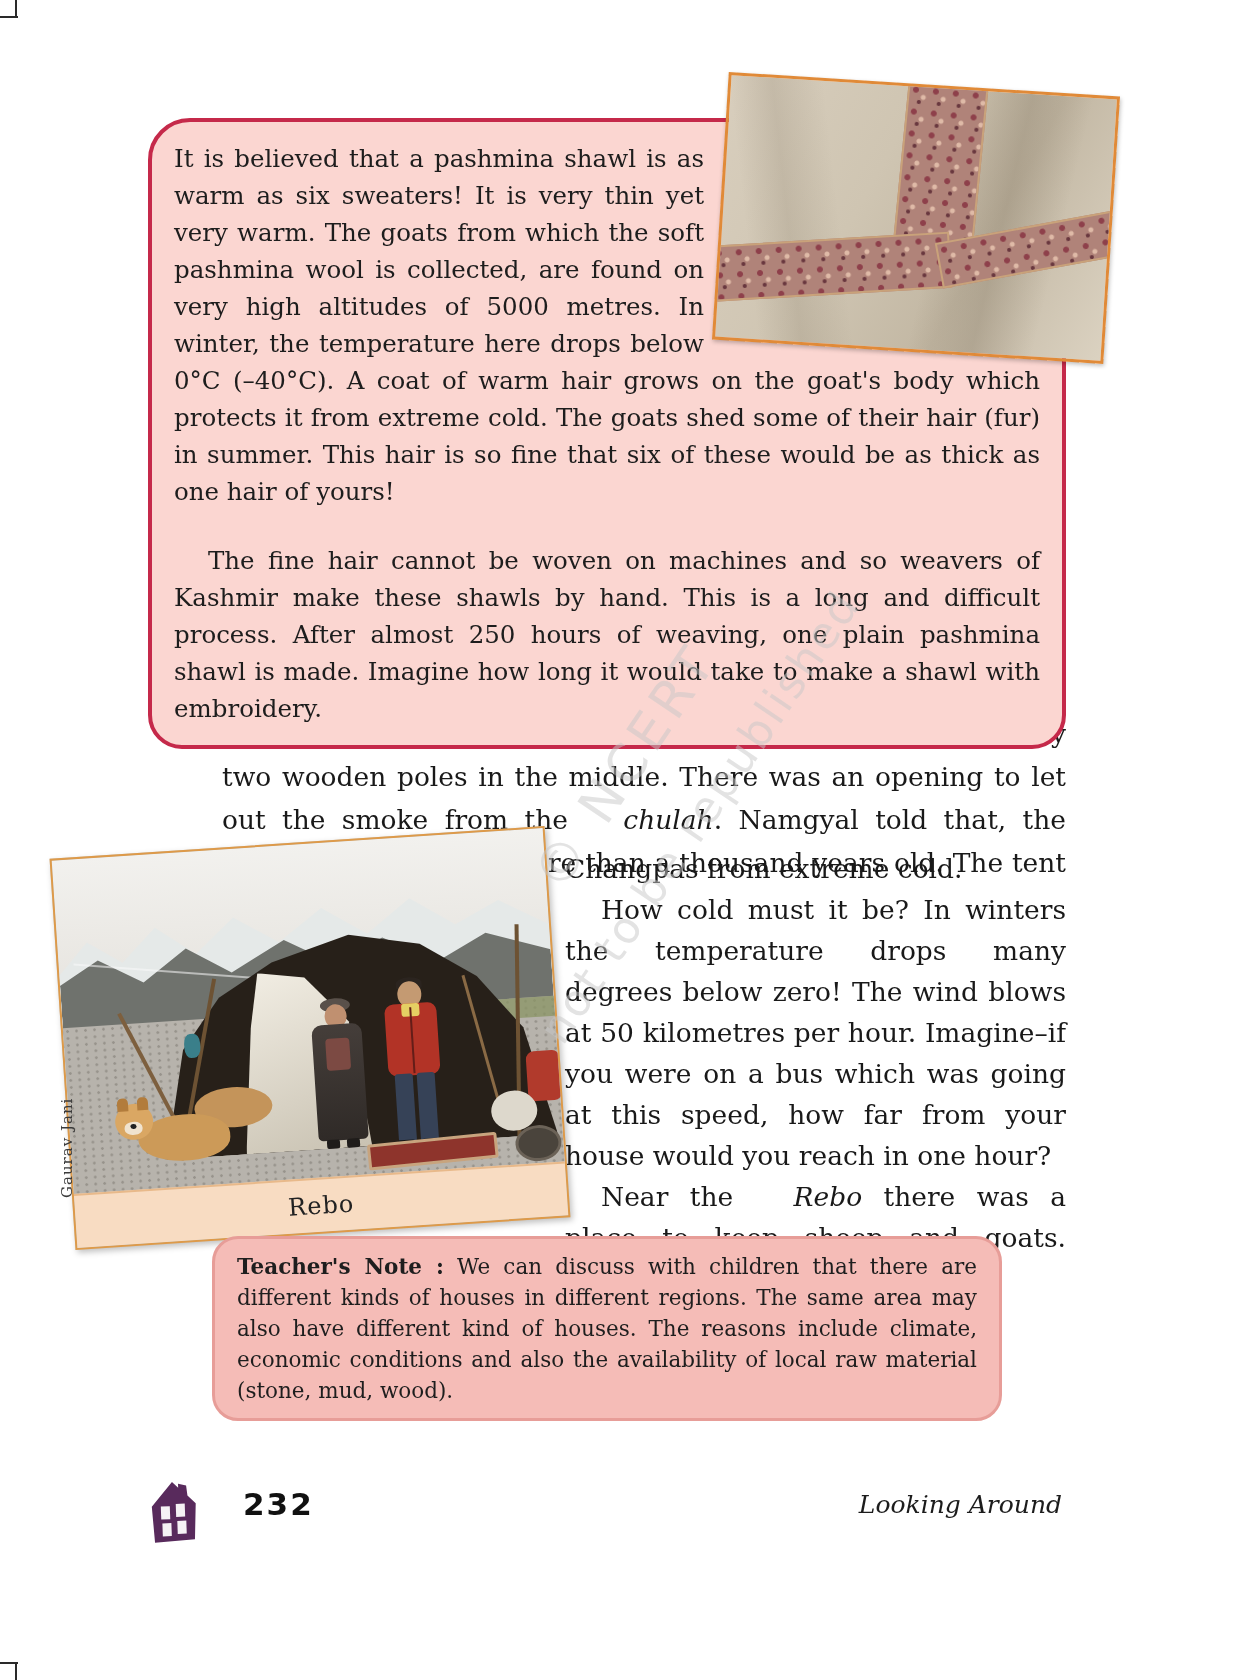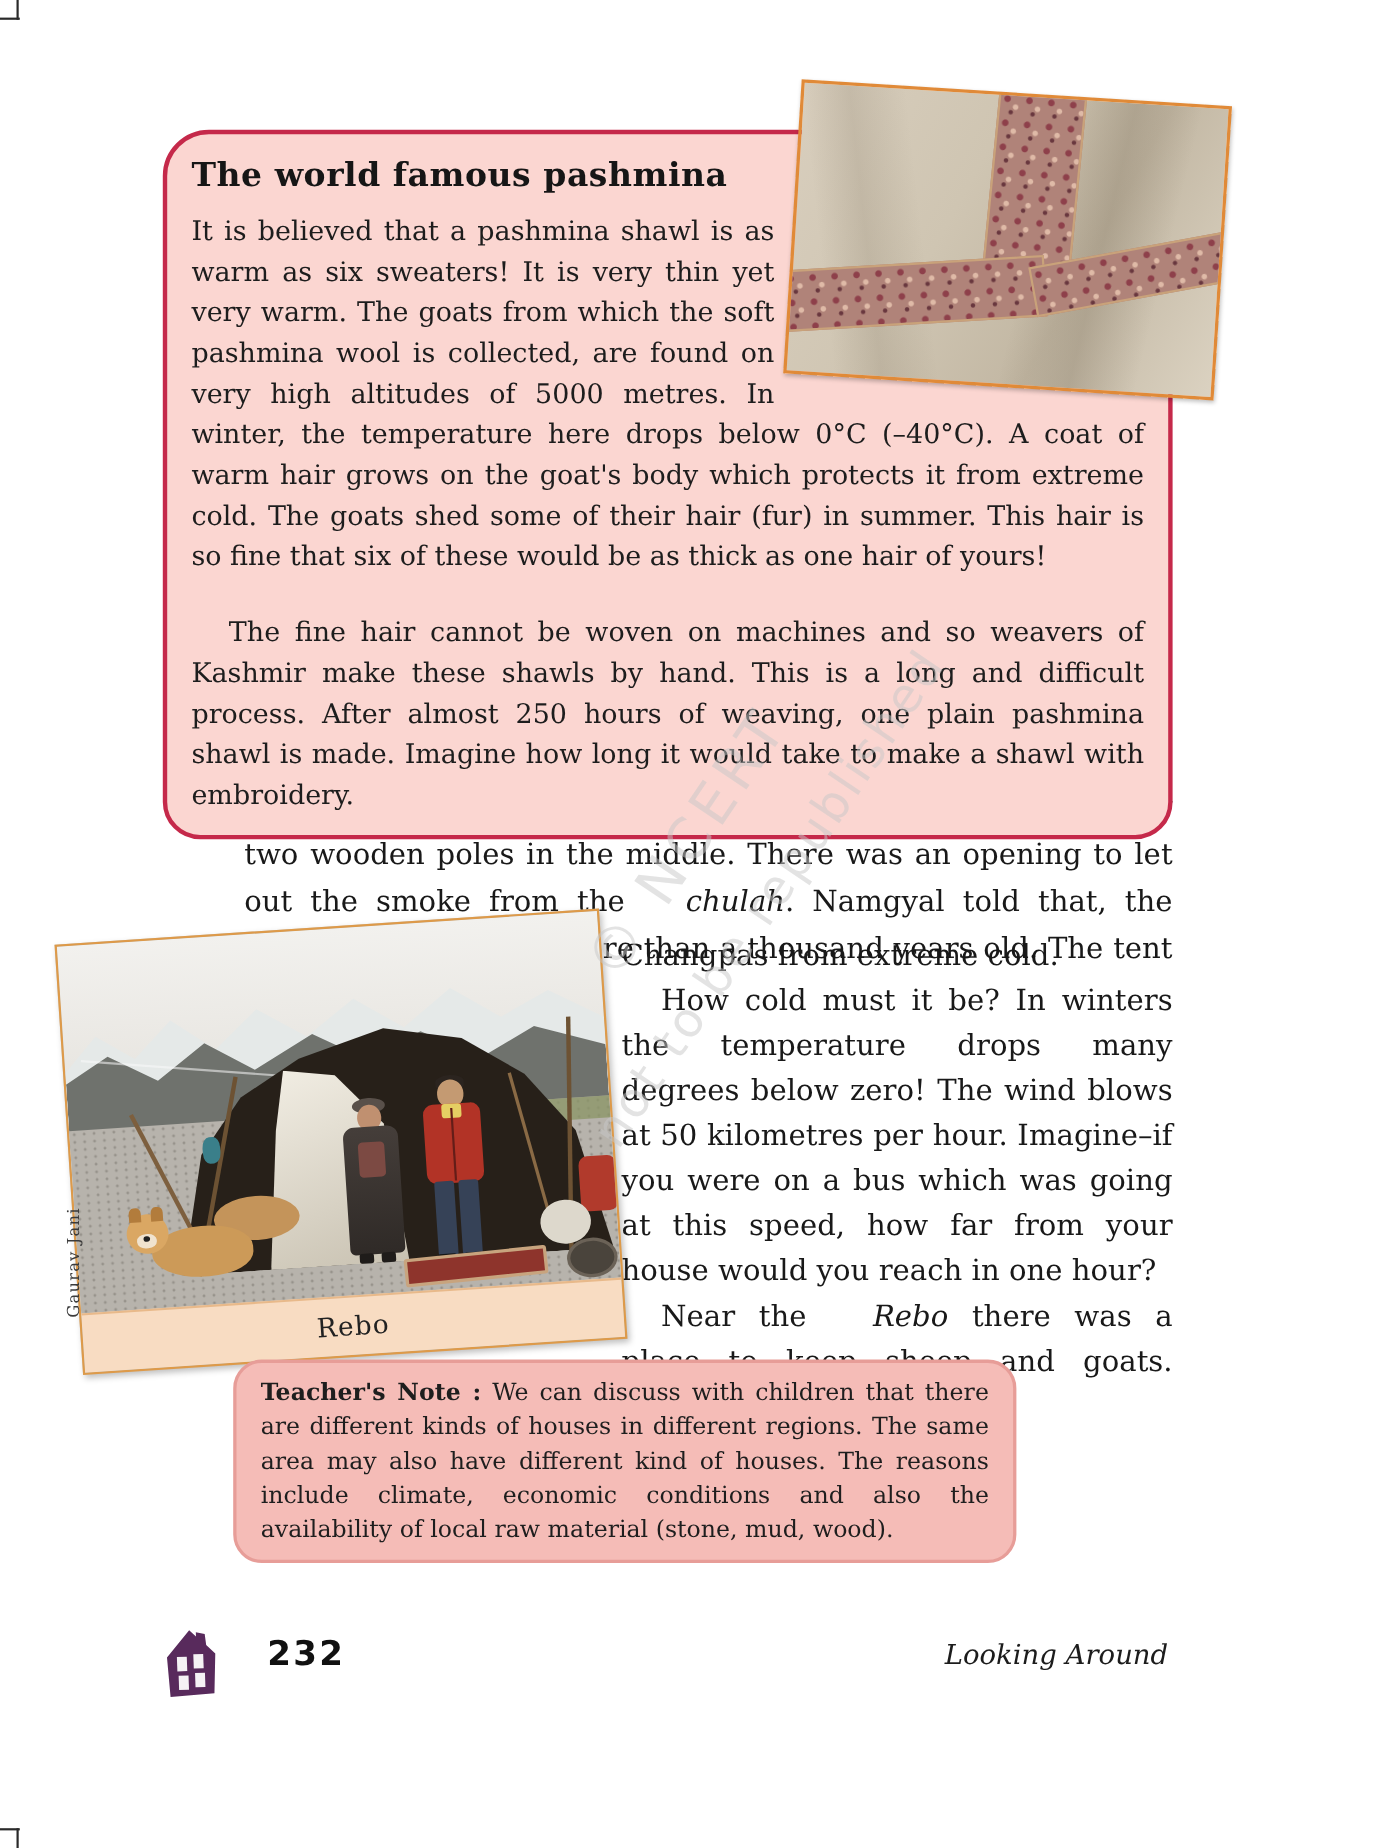--- a/index.html
+++ b/index.html
@@ -112,21 +112,21 @@
   .bundles .red { position:absolute; right:2px; top:0; width:34px; height:50px; background:#b13a2c; border-radius:8px; }
   .bundles .white { position:absolute; left:6px; top:38px; width:46px; height:40px; background:#ddd8cc; border-radius:50%; }
   .bundles .platter { position:absolute; left:28px; top:74px; width:46px; height:36px; background:#4a443c; border-radius:50%; border:3px solid #6b6257; }
   .caption-strip { position:absolute; left:0; bottom:0; width:100%; height:54px; background:#f8dcc2;
     border-top:2px solid #e8b98a; display:flex; align-items:center; justify-content:center;
     font-size:24px; color:#222; letter-spacing:1px; }
   .photo-credit { position:absolute; left:58px; top:1198px; transform:rotate(-90deg); transform-origin:left top;
     font-size:15px; color:#3a3a3a; letter-spacing:1px; z-index:3; white-space:nowrap; }
 
   
-  .teacher-note { position:absolute; left:212px; top:1236px; width:712px; min-height:118px;
+  .teacher-note { position:absolute; left:212px; top:1236px; width:790px; min-height:118px;
     background:#f5bcb7; border:3px solid #e79d98; border-radius:26px; padding:12px 22px 12px 22px;
     font-size:21.5px; line-height:31px; color:#1e1e1e; text-align:justify; z-index:2; }
   .teacher-note b { font-weight:bold; }
 
   
   .house-icon { position:absolute; left:146px; top:1478px; width:56px; height:68px; z-index:2; }
   .page-number { position:absolute; left:243px; top:1486px; font-family:"DejaVu Sans", sans-serif;
     font-weight:bold; font-size:31px; color:#111; letter-spacing:2px; }
   .book-title { position:absolute; right:198px; top:1490px; font-style:italic; font-size:25px; color:#1c1c1c;margin-left:36px; }
   .year-line { position:absolute; left:0; top:1596px; width:100%; text-align:center;
@@ -147,21 +147,20 @@
     <div class="wm2">not to be republished</div>
   </div>
 
   <div class="pashmina-box">
     <div class="pashmina-photo">
       <div class="pash-fold"></div>
       <div class="pash-band band-v"></div>
       <div class="pash-band band-h"></div>
       <div class="pash-band band-h2"></div>
     </div>
-    <h2>The world famous pashmina</h2>
     <p class="p1">It is believed that a pashmina shawl is as warm as six sweaters! It is very thin yet very warm. The goats from which the soft pashmina wool is collected, are found on very high altitudes of 5000 metres. In winter, the temperature here drops below 0°C (–40°C). A coat of warm hair grows on the goat's body which protects it from extreme cold. The goats shed some of their hair (fur) in summer. This hair is so fine that six of these would be as thick as one hair of yours!</p>
     <p class="p2">The fine hair cannot be woven on machines and so weavers of Kashmir make these shawls by hand. This is a long and difficult process. After almost 250 hours of weaving, one plain pashmina shawl is made. Imagine how long it would take to make a shawl with embroidery.</p>
   </div>
 
   <p class="body-para1"><span>As we stepped into the tent I realised that I could stand up straight. It was not like my tent. I also saw that the </span><span class="it">Rebo</span><span> was as big as a room of my flat in Mumbai! It was held up by two wooden poles in the middle. There was an opening to let out the smoke from the </span><span class="it">chulah</span><span>. Namgyal told that, the design of this tent is more than a thousand years old. The tent protected the</span></p>
 
   <div class="right-col">
     <p>Changpas from extreme cold.</p>
     <p class="indent">How cold must it be? In winters the temperature drops many degrees below zero! The wind blows at 50 kilometres per hour. Imagine–if you were on a bus which was going at this speed, how far from your house would you reach in one hour?</p>
     <p class="indent"><span>Near the </span><span class="it">Rebo</span><span> there was a place to keep sheep and goats. Changpas call</span></p>

